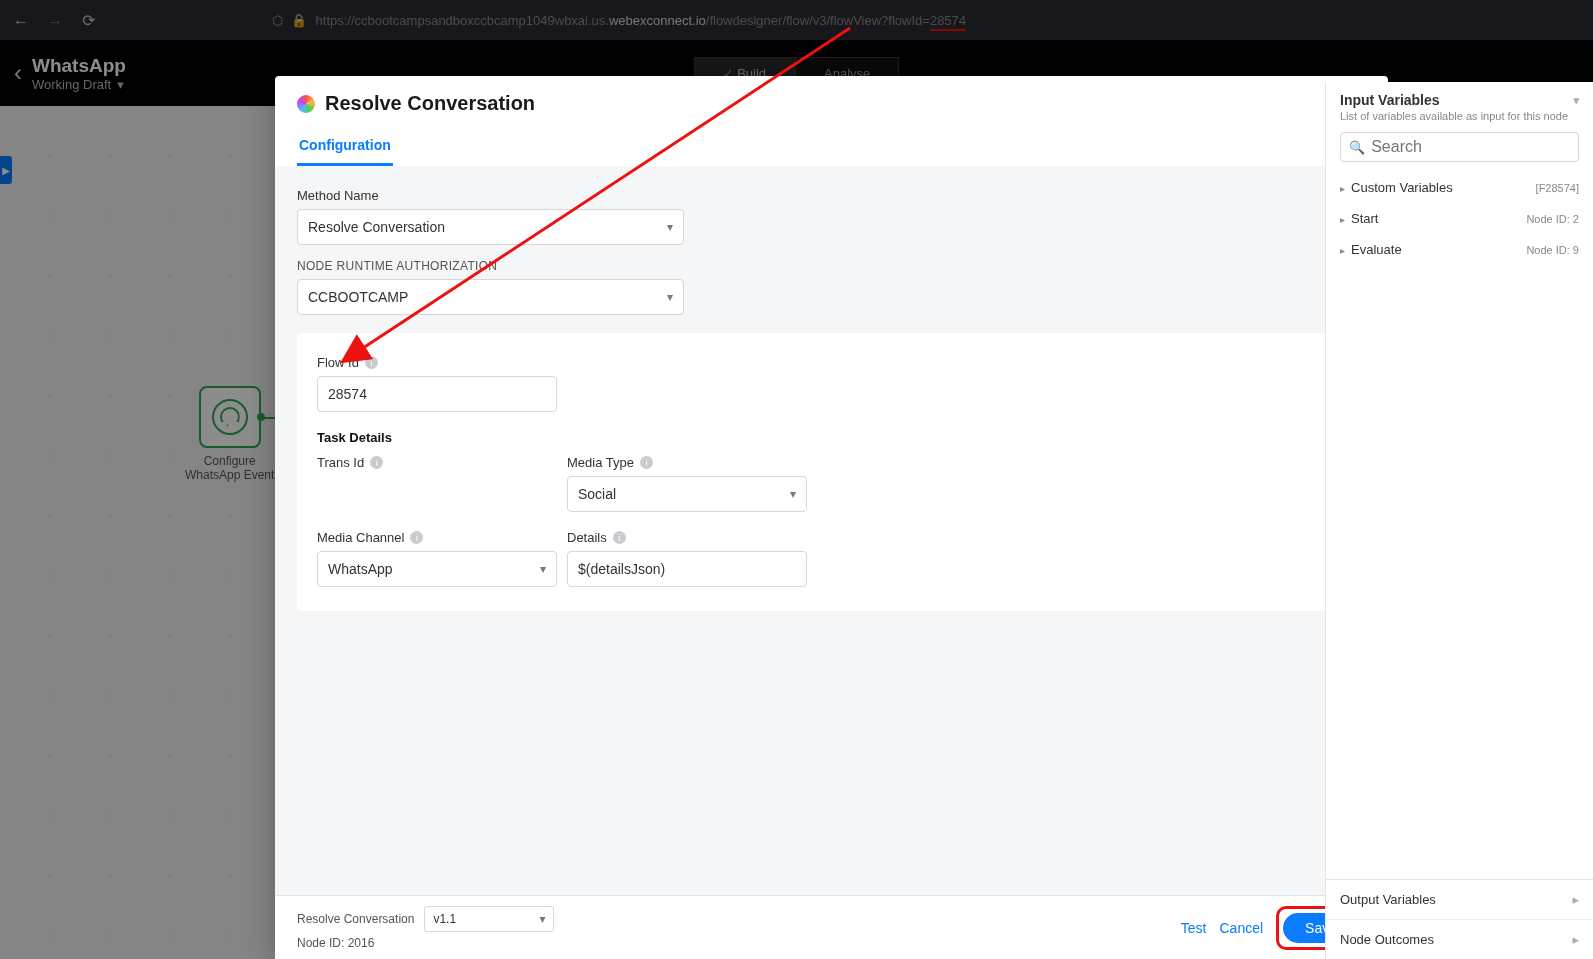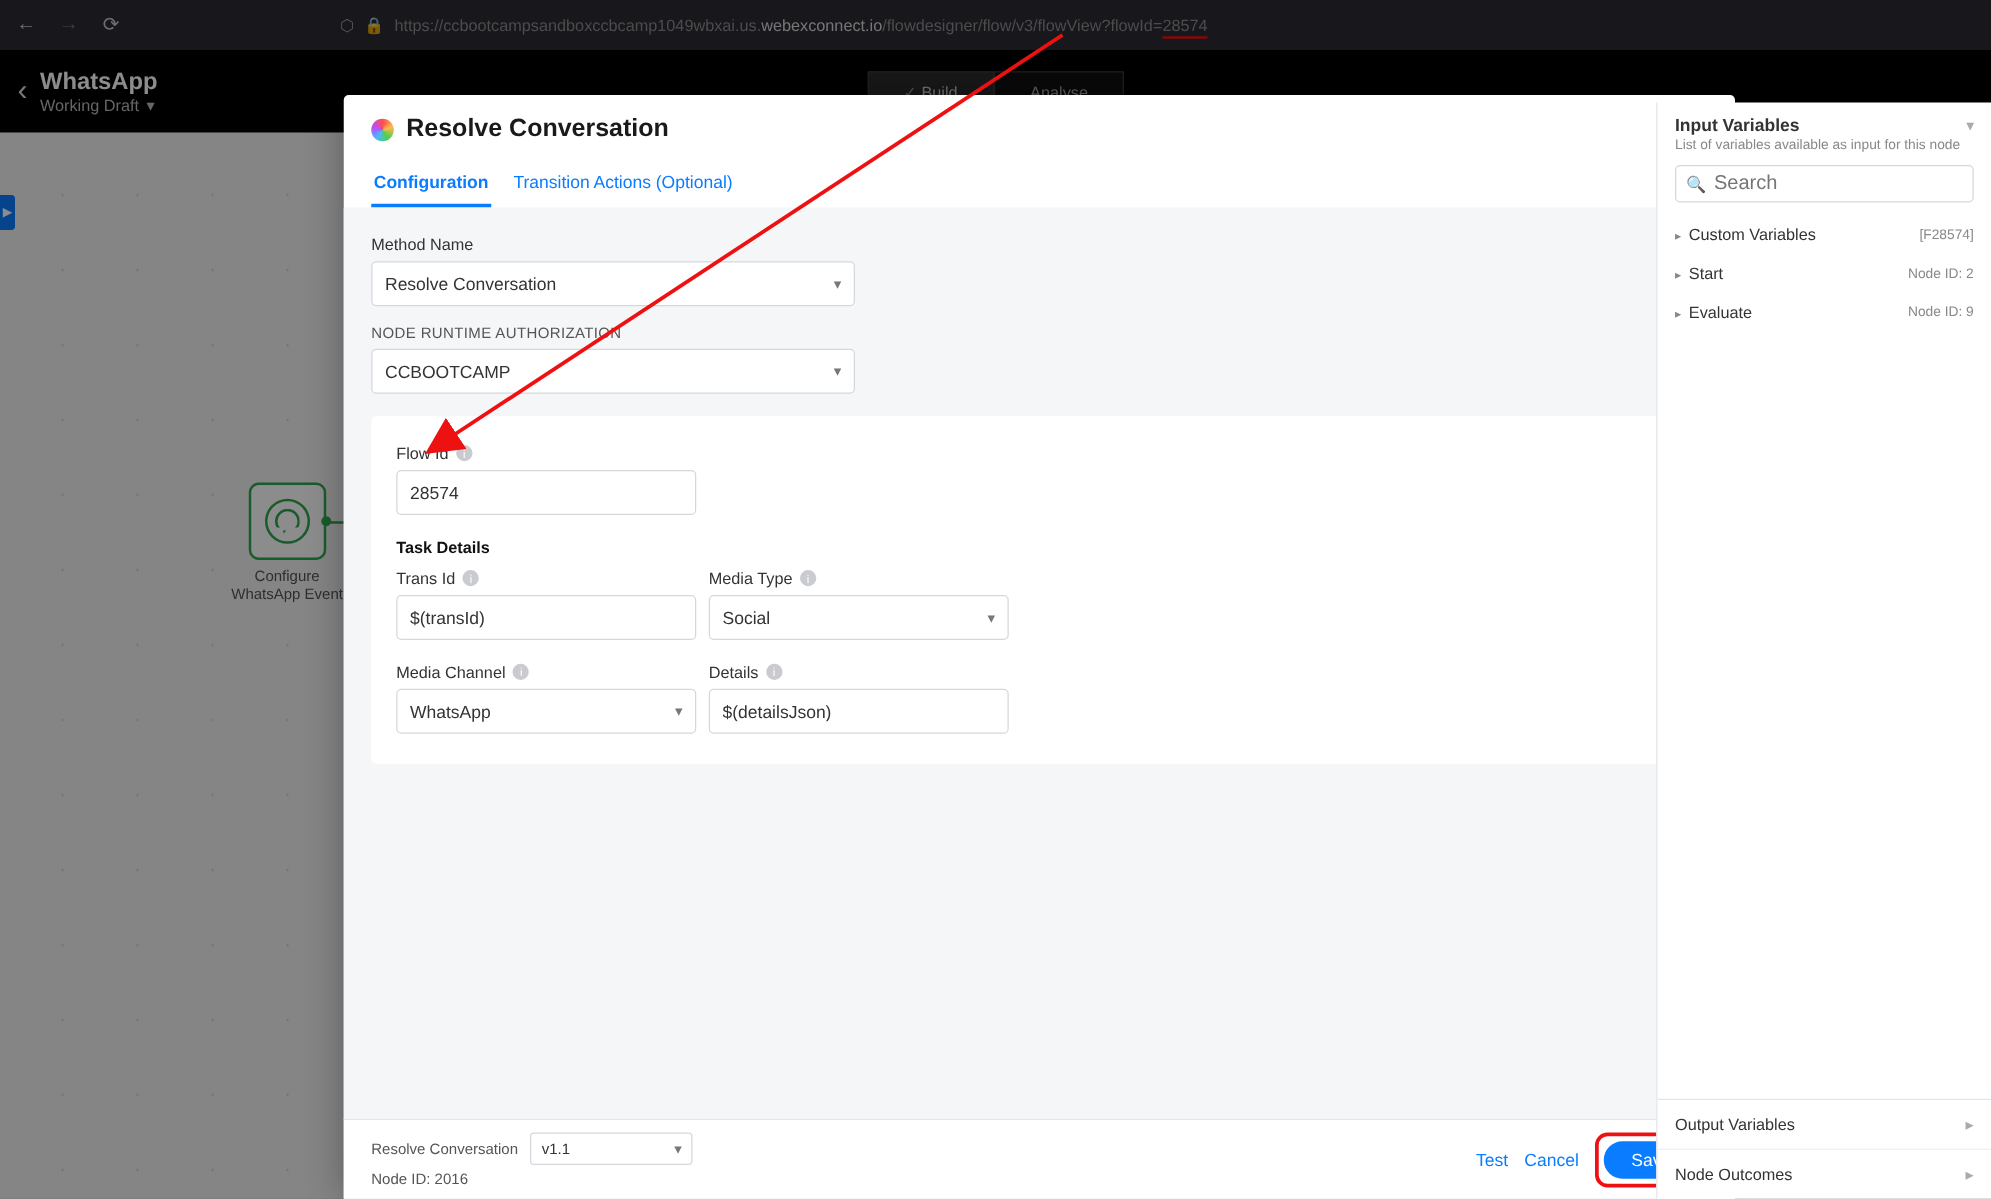--- a/index.html
+++ b/index.html
@@ -138,21 +138,20 @@
 <div class="dim"></div>
 
 <div class="modal">
   <div class="modal-head">
     <div class="modal-title-row">
       <span class="spark"></span>
       <span>Resolve Conversation</span>
     </div>
     <div class="tabs">
       <div class="tab active">Configuration</div>
-      <div class="tab">Transition Actions (Optional)</div>
     </div>
   </div>
   <div class="modal-body">
     <div class="lbl">Method Name</div>
     <div class="sel w-387">
       <span>Resolve Conversation</span>
         <span class="chev">▾</span>
     </div>
     <div class="lbl caps">NODE RUNTIME AUTHORIZATION</div>
     <div class="sel w-387">
@@ -169,21 +168,20 @@
       <div class="lbl" style="margin-top:18px">
           <strong>Task Details</strong>
         </div>
 
       <div class="row2" style="margin-top:6px">
         <div class="col">
           <div class="lbl">
               <span>Trans Id</span>
               <span class="info-dot">i</span>
             </div>
-          <input class="inp w-240" value="$(transId)" style="">
         </div>
         <div class="col">
           <div class="lbl">
               <span>Media Type</span>
               <span class="info-dot">i</span>
             </div>
           <div class="sel w-240">
               <span>Social</span>
               <span class="chev">▾</span>
             </div>

